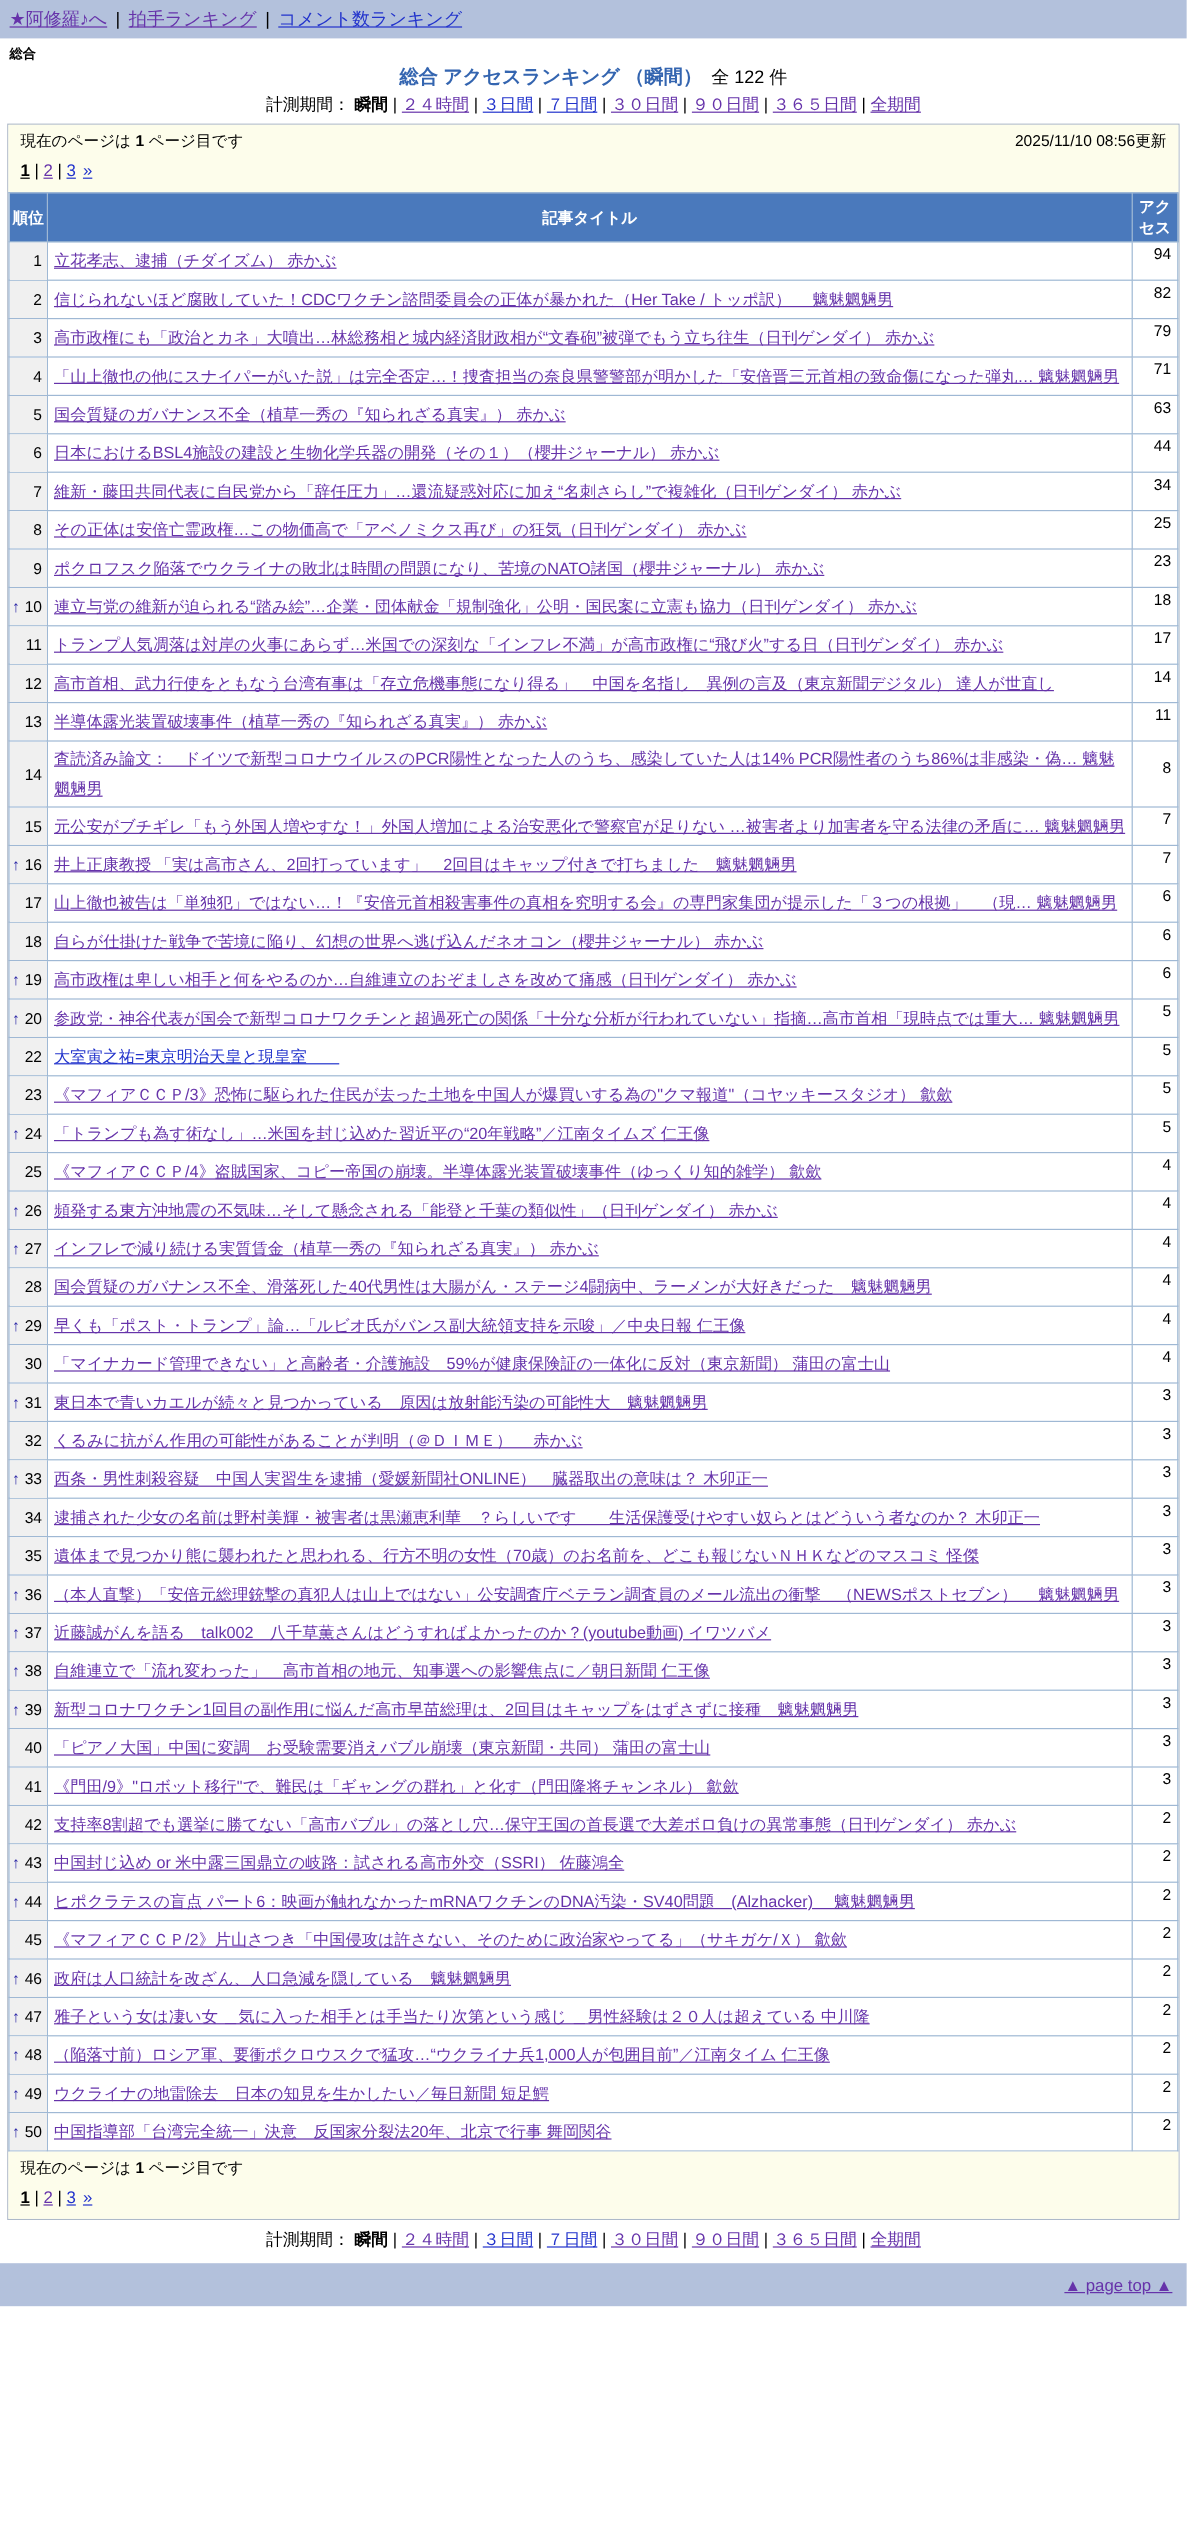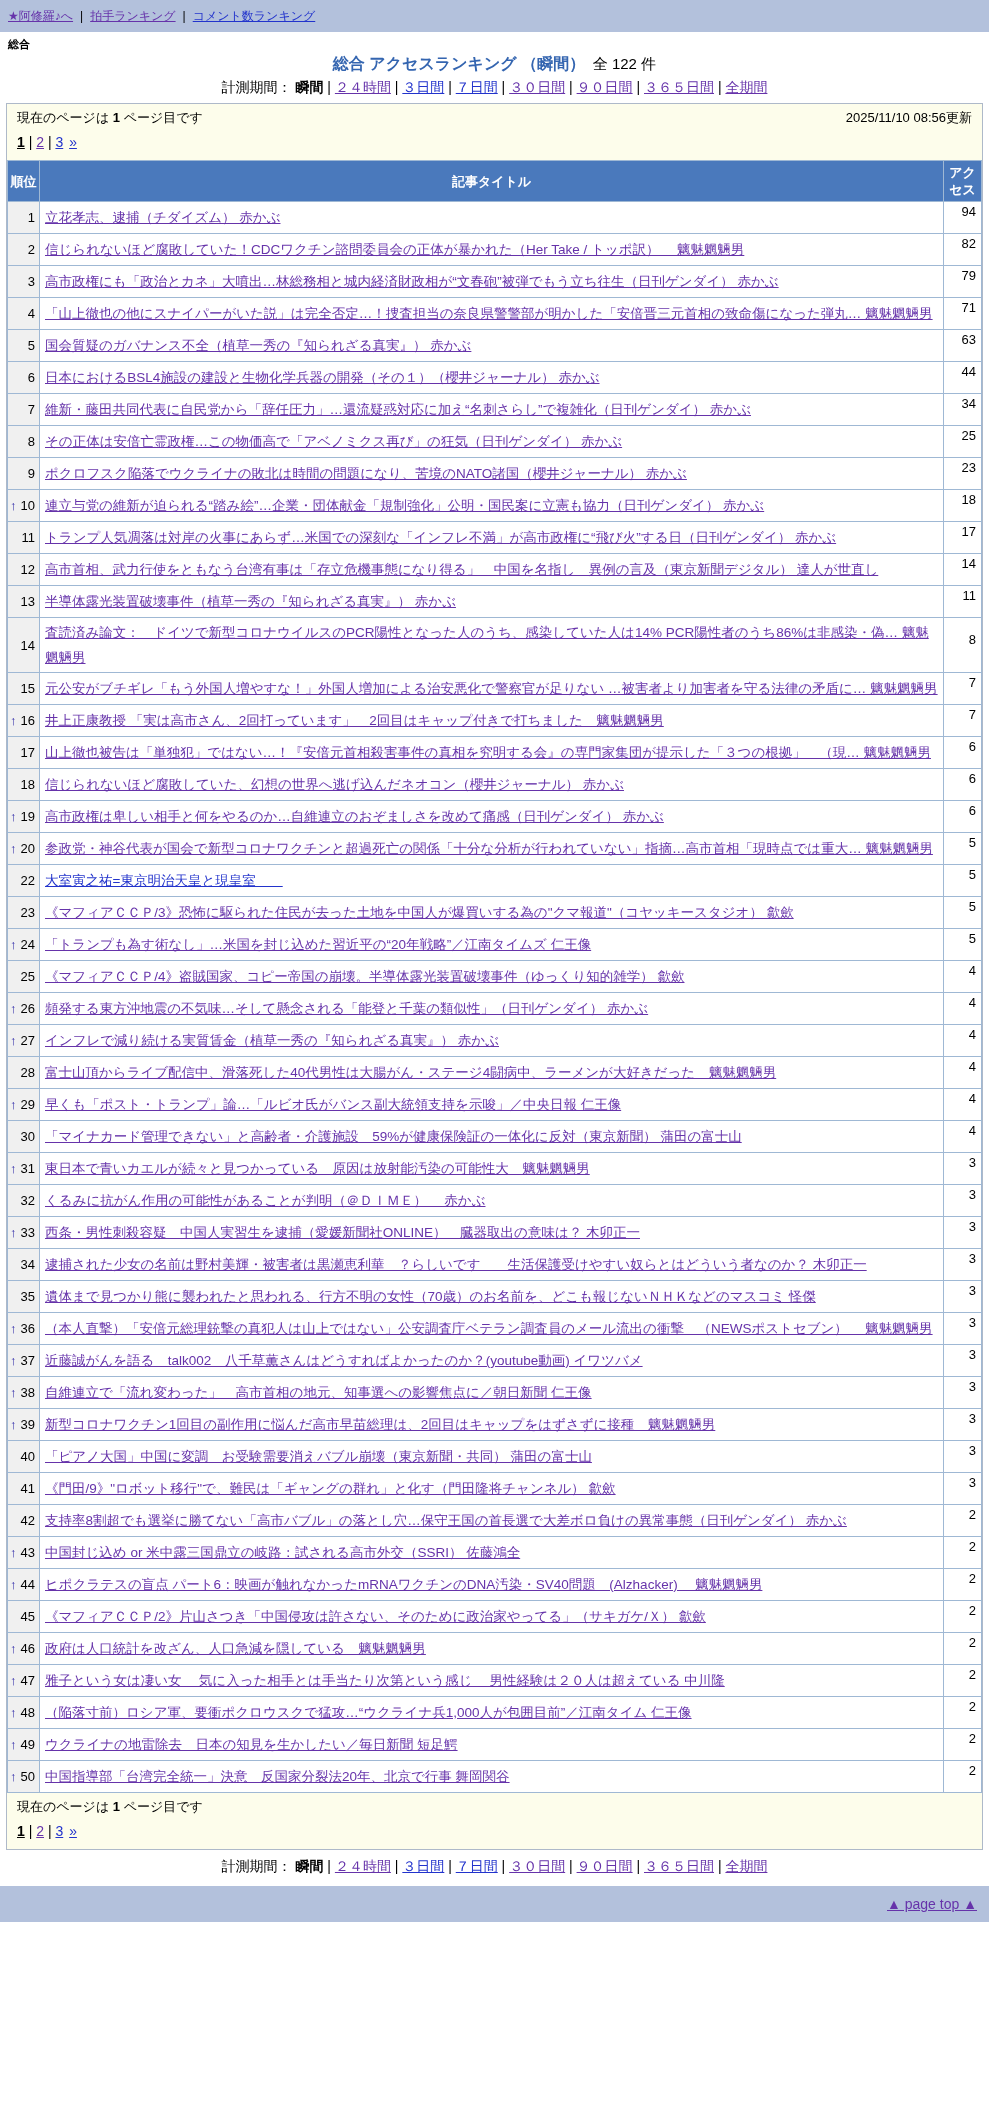--- a/index.html
+++ b/index.html
@@ -26,21 +26,21 @@
   .plink.visited{color:var(--visited);}
   .plink.unvisited{color:var(--unvisited);}
 
   
   .top-bar{
     background:var(--bar-blue);
     height:32px;
     display:flex;
     align-items:center;
     padding:0 8px;
-    font-size:12px;
+    font-size:15px;
   }
   .top-bar .sep{margin:0 7px;color:#000;}
 
   .category-label{
     font-size:11px;
     font-weight:bold;
     margin:5px 8px 1px 8px;
   }
 
   .title-line{
@@ -296,21 +296,21 @@
     <td class="title-cell"><a href="#" class="visited">井上正康教授 「実は高市さん、2回打っています」　2回目はキャップ付きで打ちました　魑魅魍魎男</a></td>
     <td class="access-cell">7</td>
   </tr>
         <tr>
     <td class="rank-cell"><span class="up"></span><span>17</span></td>
     <td class="title-cell"><a href="#" class="visited">山上徹也被告は「単独犯」ではない…！『安倍元首相殺害事件の真相を究明する会』の専門家集団が提示した「３つの根拠」　（現… 魑魅魍魎男</a></td>
     <td class="access-cell">6</td>
   </tr>
         <tr>
     <td class="rank-cell"><span class="up"></span><span>18</span></td>
-    <td class="title-cell"><a href="#" class="visited">信じられないほど腐敗していた、幻想の世界へ逃げ込んだネオコン（櫻井ジャーナル） 赤かぶ</a></td>
+    <td class="title-cell"><a href="#" class="visited">自らが仕掛けた戦争で苦境に陥り、幻想の世界へ逃げ込んだネオコン（櫻井ジャーナル） 赤かぶ</a></td>
     <td class="access-cell">6</td>
   </tr>
         <tr>
     <td class="rank-cell"><span class="up">↑</span><span>19</span></td>
     <td class="title-cell"><a href="#" class="visited">高市政権は卑しい相手と何をやるのか…自維連立のおぞましさを改めて痛感（日刊ゲンダイ） 赤かぶ</a></td>
     <td class="access-cell">6</td>
   </tr>
         <tr>
     <td class="rank-cell"><span class="up">↑</span><span>20</span></td>
     <td class="title-cell"><a href="#" class="visited">参政党・神谷代表が国会で新型コロナワクチンと超過死亡の関係「十分な分析が行われていない」指摘…高市首相「現時点では重大… 魑魅魍魎男</a></td>
@@ -341,21 +341,21 @@
     <td class="title-cell"><a href="#" class="visited">頻発する東方沖地震の不気味…そして懸念される「能登と千葉の類似性」（日刊ゲンダイ） 赤かぶ</a></td>
     <td class="access-cell">4</td>
   </tr>
         <tr>
     <td class="rank-cell"><span class="up">↑</span><span>27</span></td>
     <td class="title-cell"><a href="#" class="visited">インフレで減り続ける実質賃金（植草一秀の『知られざる真実』） 赤かぶ</a></td>
     <td class="access-cell">4</td>
   </tr>
         <tr>
     <td class="rank-cell"><span class="up"></span><span>28</span></td>
-    <td class="title-cell"><a href="#" class="visited">富士山頂からライブ配信中、滑落死した40代男性は大腸がん・ステージ4闘病中、ラーメンが大好きだった　魑魅魍魎男</a></td>
+    <td class="title-cell"><a href="#" class="visited">国会質疑のガバナンス不全、滑落死した40代男性は大腸がん・ステージ4闘病中、ラーメンが大好きだった　魑魅魍魎男</a></td>
     <td class="access-cell">4</td>
   </tr>
         <tr>
     <td class="rank-cell"><span class="up">↑</span><span>29</span></td>
     <td class="title-cell"><a href="#" class="visited">早くも「ポスト・トランプ」論…「ルビオ氏がバンス副大統領支持を示唆」／中央日報 仁王像</a></td>
     <td class="access-cell">4</td>
   </tr>
         <tr>
     <td class="rank-cell"><span class="up"></span><span>30</span></td>
     <td class="title-cell"><a href="#" class="visited">「マイナカード管理できない」と高齢者・介護施設　59%が健康保険証の一体化に反対（東京新聞） 蒲田の富士山</a></td>

